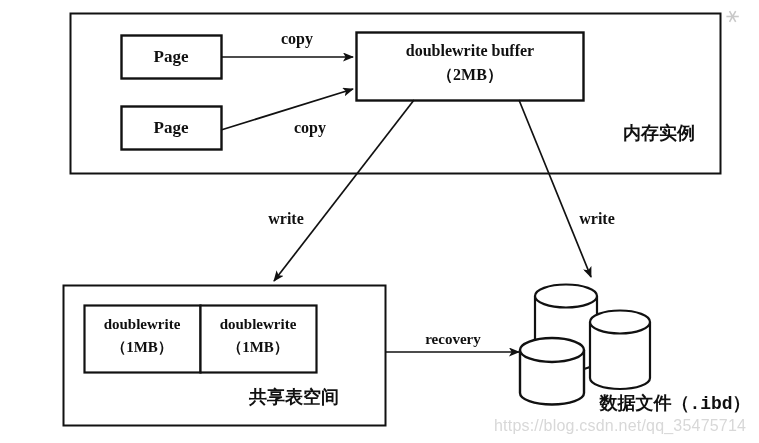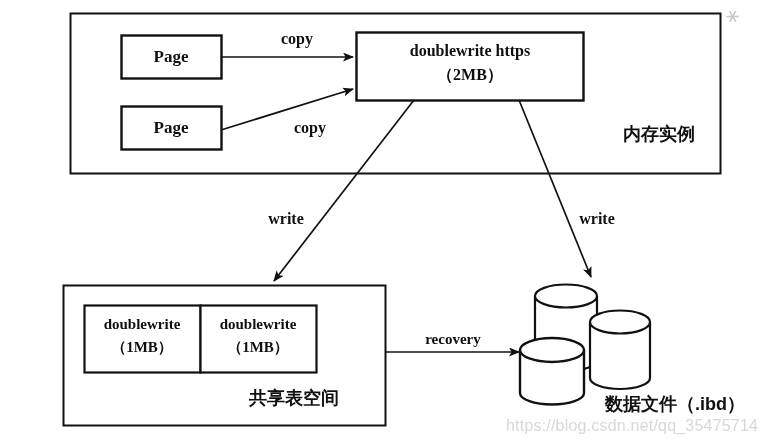--- a/index.html
+++ b/index.html
@@ -26,34 +26,33 @@
     position: absolute;
     color: #101010;
     white-space: nowrap;
     line-height: 1.15;
   }
   .serif-b {
     font-family: "Liberation Serif", "DejaVu Serif", serif;
     font-weight: bold;
   }
   .cjk-b {
-    font-family: Liberation Sans, sans-serif;
+    font-family: Liberation Mono, monospace;
     font-weight: bold;
   }
   .ctr {
     text-align: center;
     transform: translateX(-50%);
   }
   .watermark {
     position: absolute;
     font-family: "Liberation Sans", "DejaVu Sans", sans-serif;
     color: #d8d8d8;
     white-space: nowrap;
     letter-spacing: .2px;
-    margin-left: 12px;
   }
   .scan-mark {
     position: absolute;
     color: #c9c9c9;
     font-family: "DejaVu Sans", sans-serif;
   }
 </style>
 </head>
 <body>
 
@@ -101,21 +100,21 @@
   </svg>
 
   <div class="txt serif-b ctr" style="left:171px; top:47px; font-size:17px;">Page</div>
 
   <div class="txt serif-b ctr" style="left:171px; top:118px; font-size:17px;">Page</div>
 
   <div class="txt serif-b ctr" style="left:297px; top:30px; font-size:16px;">copy</div>
 
   <div class="txt serif-b ctr" style="left:310px; top:119px; font-size:16px;">copy</div>
 
-  <div class="txt serif-b ctr" style="left:470px; top:42px; font-size:16px;">doublewrite https</div>
+  <div class="txt serif-b ctr" style="left:470px; top:42px; font-size:16px;">doublewrite buffer</div>
   <div class="txt serif-b ctr" style="left:470px; top:66px; font-size:16px;text-align:right;">（2MB）</div>
 
   <div class="txt cjk-b ctr" style="left:659px; top:124px; font-size:18px;">内存实例</div>
 
   <div class="txt serif-b ctr" style="left:286px; top:210px; font-size:16px;">write</div>
   <div class="txt serif-b ctr" style="left:597px; top:210px; font-size:16px;">write</div>
 
   <div class="txt serif-b ctr" style="left:142px; top:316px; font-size:15px;">doublewrite</div>
   <div class="txt serif-b ctr" style="left:142px; top:339px; font-size:15px;">（1MB）</div>
 

